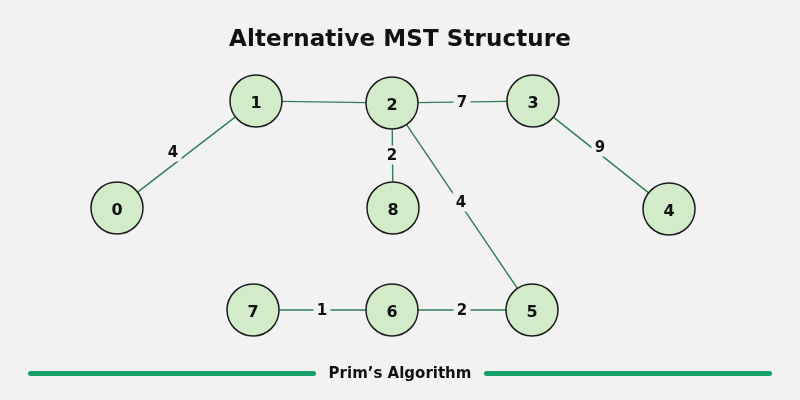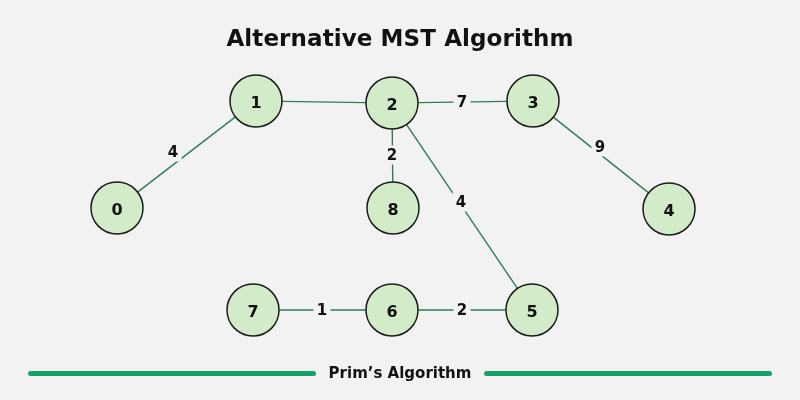--- a/index.html
+++ b/index.html
@@ -91,21 +91,21 @@
     color: #111111;
     white-space: nowrap;
     flex: 0 0 auto;
   }
 </style>
 </head>
 <body>
 
 <div id="canvas">
 
-  <div class="page-title">Alternative MST Algorithm</div>
+  <div class="page-title">Alternative MST Structure</div>
 
   <svg class="graph-layer" viewBox="0 0 800 400">
     <g id="edges-group">
         <line x1="137.602712399246" y1="192.14035808115597" x2="235.397287600754" y2="116.85964191884405" class="edge-line" stroke="#2f7d55"></line>
         <line x1="281.99718903723704" y1="101.38231160348877" x2="366.00281096276296" y2="102.61768839651123" class="edge-line" stroke="#2f7d55"></line>
         <line x1="417.9973848320191" y1="102.63124276834016" x2="507.0026151679809" y2="101.36875723165984" class="edge-line" stroke="#2f7d55"></line>
         <line x1="392.24760781849415" y1="128.99882094188544" x2="392.75239218150585" y2="182.00117905811456" class="edge-line" stroke="#2f7d55"></line>
         <line x1="406.5659441180477" y1="124.53678880311341" x2="517.4340558819523" y2="288.4632111968866" class="edge-line" stroke="#2f7d55"></line>
         <line x1="553.3608820349557" y1="117.16893573364123" x2="648.6391179650443" y2="192.83106426635877" class="edge-line" stroke="#2f7d55"></line>
         <line x1="279" y1="310" x2="366" y2="310" class="edge-line" stroke="#2f7d55"></line>

